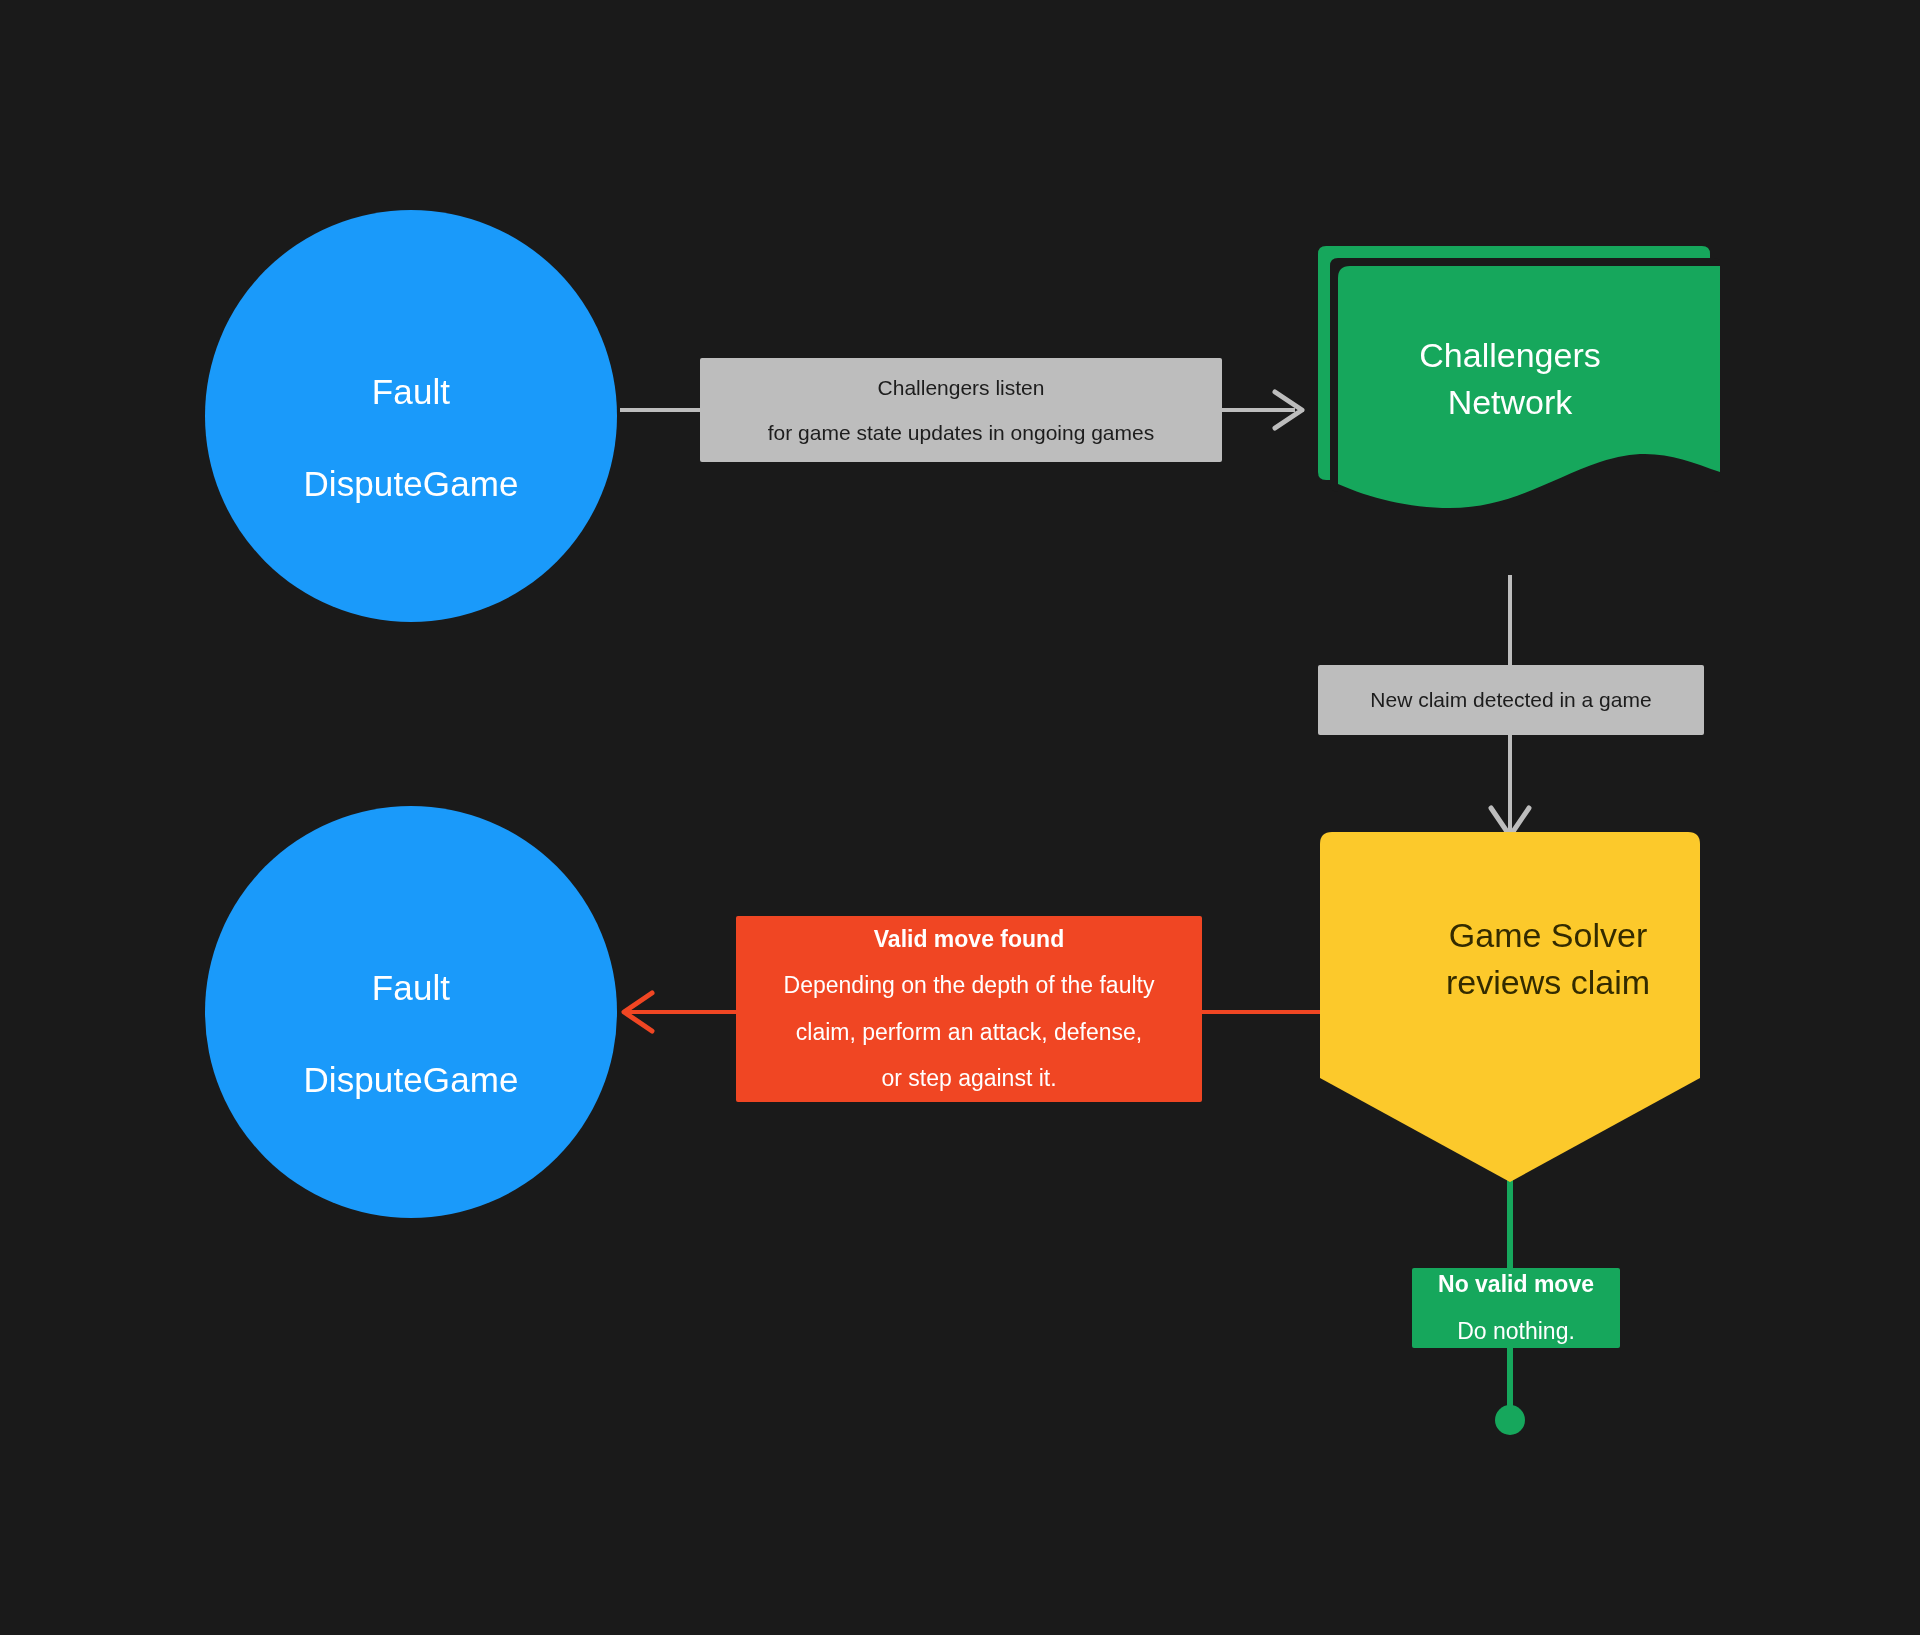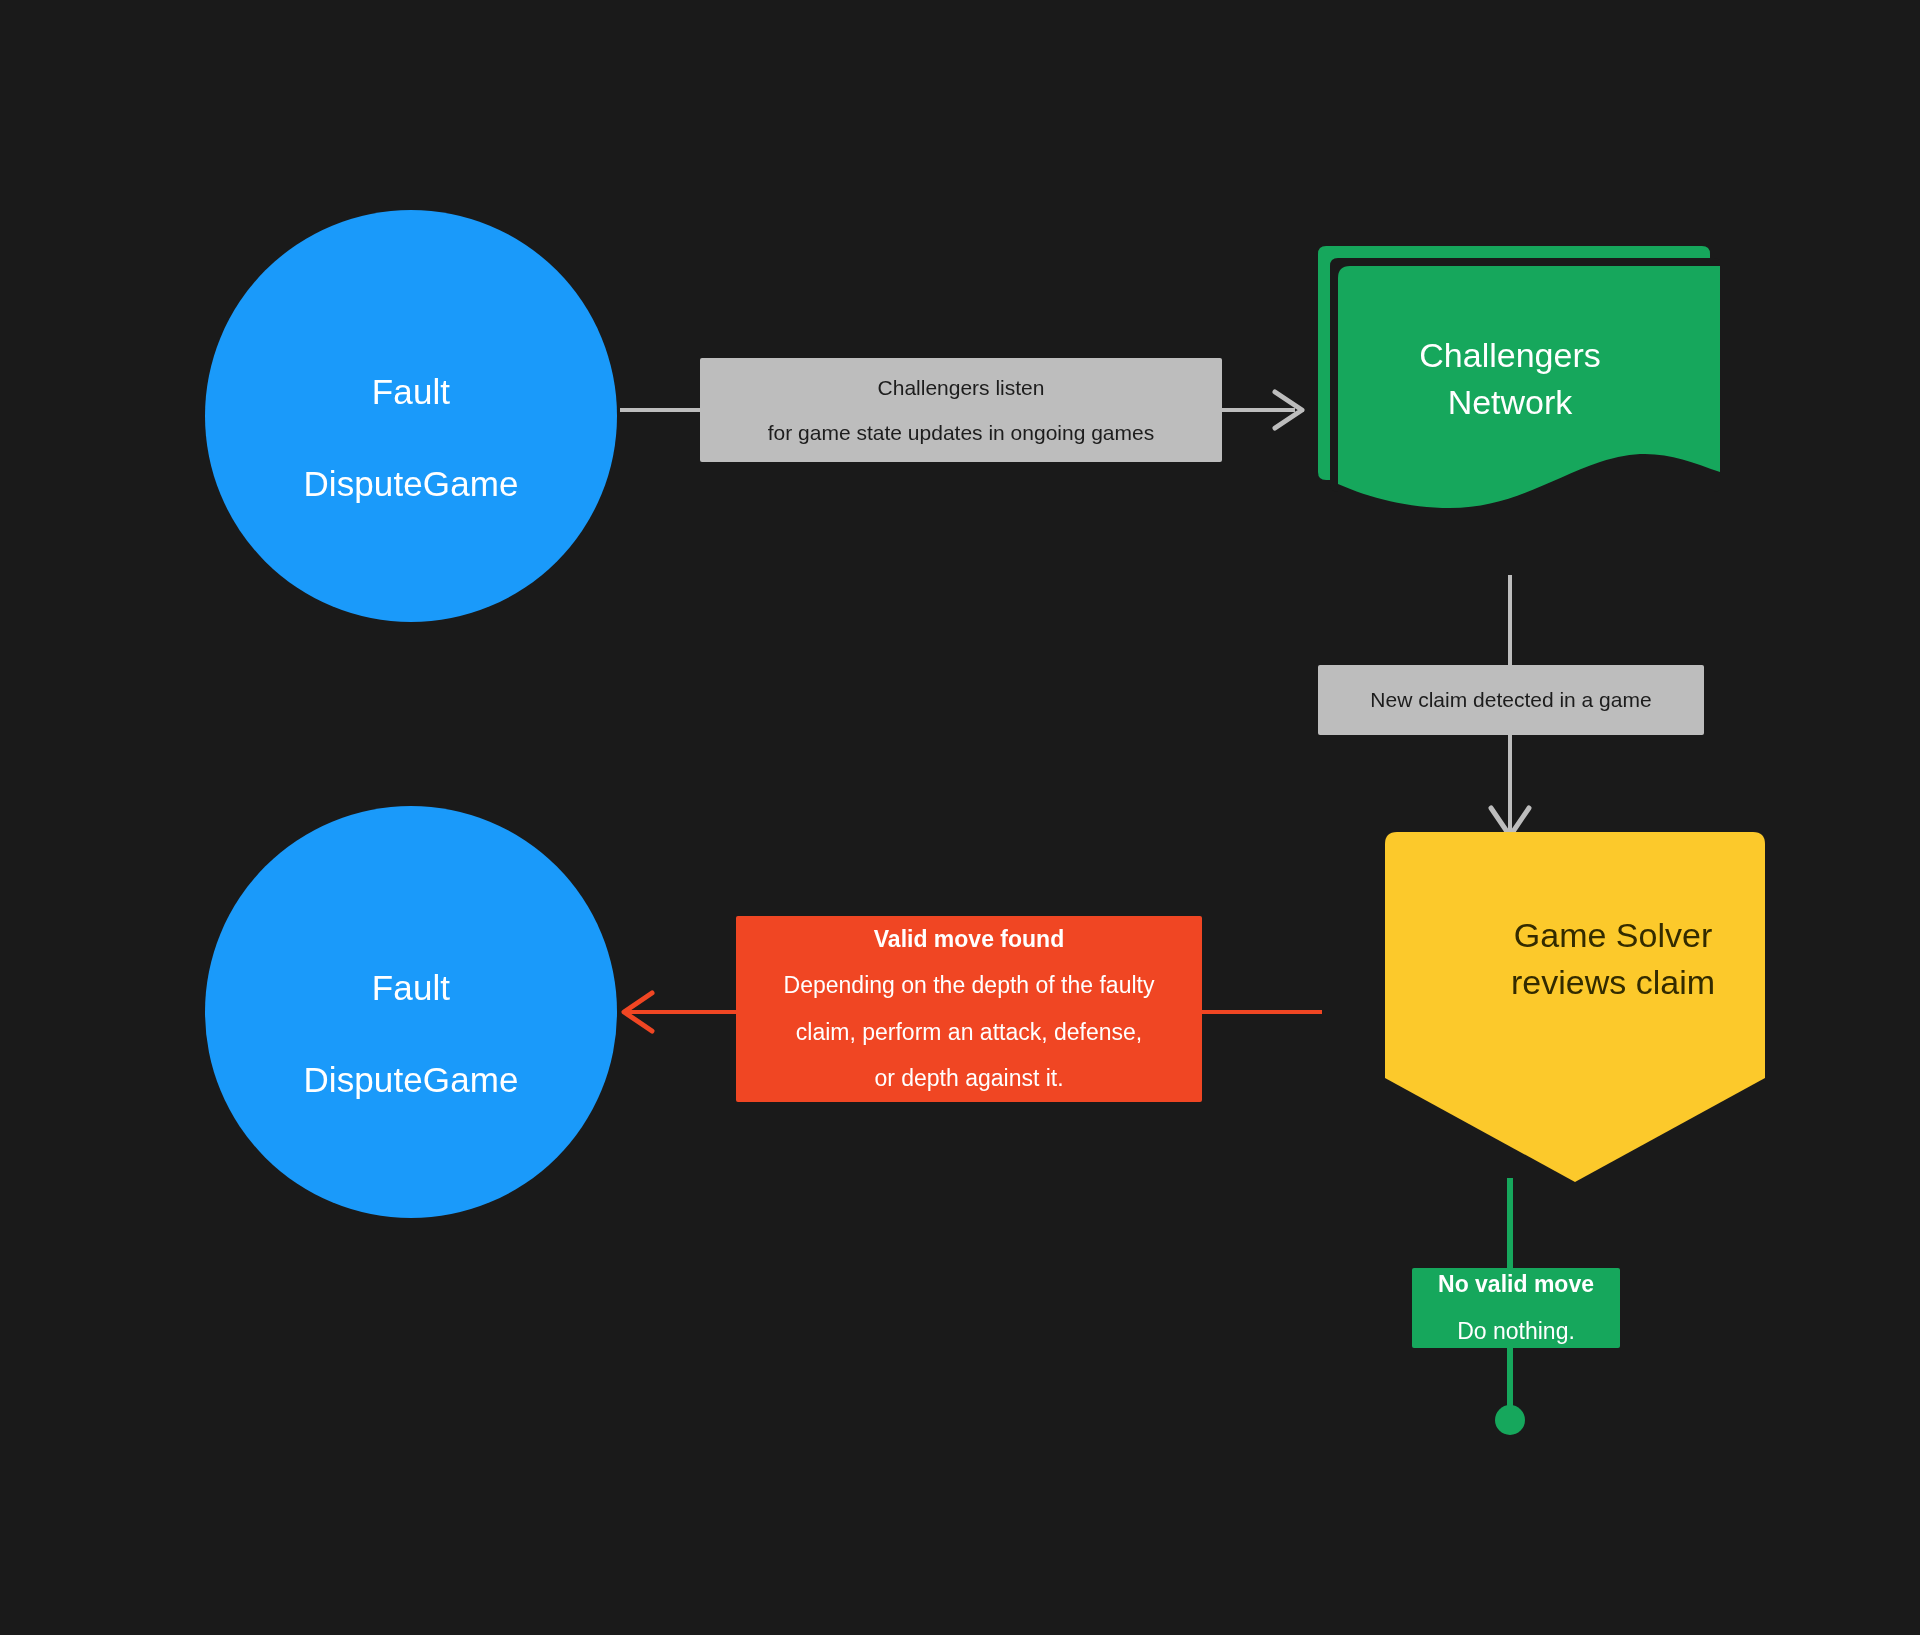--- a/index.html
+++ b/index.html
@@ -152,21 +152,21 @@
                C380,218 350,205 300,222
                C250,239 210,268 150,268
                C108,268 70,258 38,244 Z" fill="#16a75c"></path>
     </svg>
     <div class="doc-label">
       <span class="ln">Challengers</span>
       <span class="ln">Network</span>
     </div>
   </div>
 
-  <div class="pent-node" style="left:1385px; top:832px; width:456px; height:350px;">
+  <div class="pent-node" style="left:1320px; top:832px; width:456px; height:350px;">
     <svg width="380" height="350" viewBox="0 0 380 350" xmlns="http://www.w3.org/2000/svg">
       <path d="M0,12 Q0,0 12,0 L368,0 Q380,0 380,12 L380,246 L190,350 L0,246 Z" fill="#fcc92b"></path>
     </svg>
     <div class="pent-label">
       <span class="ln">Game Solver</span>
       <span class="ln">reviews claim</span>
     </div>
   </div>
 
   <div class="circle-node" style="left:205px; top:210px; width:412px; height:412px;">
@@ -185,21 +185,21 @@
   </div>
 
   <div class="edge-label label-gray" style="left:1318px; top:665px; width:386px; height:70px;">
     <span class="ln">New claim detected in a game</span>
   </div>
 
   <div class="edge-label label-orange" style="left:736px; top:916px; width:466px; height:186px; padding:4px 20px;">
     <span class="ln bold">Valid move found</span>
     <span class="ln">Depending on the depth of the faulty</span>
     <span class="ln">claim, perform an attack, defense,</span>
-    <span class="ln">or depth against it.</span>
+    <span class="ln">or step against it.</span>
   </div>
 
   <div class="edge-label label-green" style="left:1412px; top:1268px; width:208px; height:80px;">
     <span class="ln bold">No valid move</span>
     <span class="ln">Do nothing.</span>
   </div>
 
 </div>
 
 </body></html>

